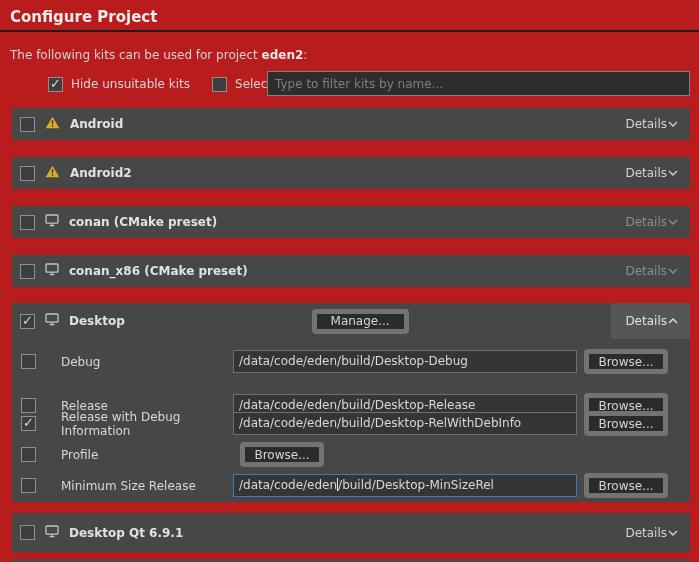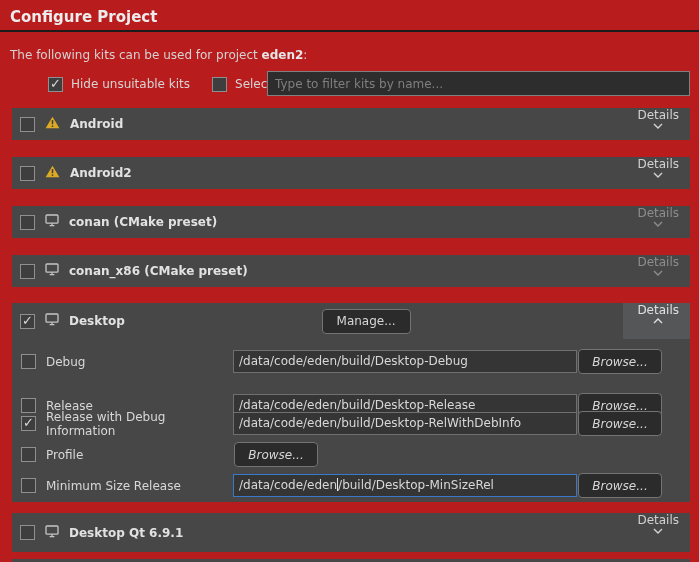--- a/index.html
+++ b/index.html
@@ -23,43 +23,43 @@
     padding:0 7px;font-family:inherit;outline:none;
   }
   .filter::placeholder{color:#7f7f7f;}
   .kitrow{
     position:absolute;left:12px;width:678px;height:32px;background:#474747;
     display:flex;align-items:center;gap:10px;padding-left:8px;box-sizing:border-box;
   }
   .kitname{font-weight:bold;color:#e2e2e2;}
   .details{
     margin-left:auto;height:100%;display:flex;align-items:center;gap:0;
-    color:#d2d2d2;padding:0 11px 0 14px;cursor:default;flex-direction:column;
+    color:#d2d2d2;padding:0 11px 0 14px;cursor:default;
   }
   .details.disabled{color:#8d8d8d;}
   .details.active{background:#545658;color:#e0e0e0;}
   .chev{flex:none;}
   .kitblock{position:absolute;left:12px;width:678px;background:#474747;}
   .kitheader{position:absolute;left:0;top:0;right:0;height:36px;display:flex;align-items:center;gap:10px;padding-left:8px;box-sizing:border-box;}
   .btn{
-    background:#2b2b2b;border:1px solid #737373;border-radius:4px;color:#d6d6d6;
+    background:#2b2b2b;border:5px solid #737373;border-radius:4px;color:#d6d6d6;
     font-size:12px;font-family:inherit;height:25px;padding:0 14px;cursor:default;
   }
   .manage{margin-left:auto;margin-right:16px;}
   .cfgrow{position:absolute;left:0;right:0;height:25px;display:flex;align-items:center;padding-left:9px;box-sizing:border-box;}
-  .cfgleft{width:212px;display:flex;align-items:center;gap:10px;flex:none;}
+  .cfgleft{width:212px;display:flex;align-items:center;gap:25px;flex:none;}
   .cfglabel{color:#d8d8d8;}
   .pathbox{
     flex:none;width:344px;height:23px;box-sizing:border-box;border:1px solid #6f6f6f;
     background:#353535;color:#d8d8d8;font-size:12px;line-height:21px;padding:0 5px;
     white-space:nowrap;overflow:hidden;
   }
   .pathbox.focused{border-color:#3a78c9;}
   .caret{display:inline-block;width:1px;height:13px;background:#e8e8e8;vertical-align:-2px;}
-  .browse{margin-left:1px;width:84px;padding:0;flex:none;font-style:italic;}
+  .browse{margin-left:7px;width:84px;padding:0;flex:none;}
   .sliver{position:absolute;left:12px;top:559px;width:678px;height:3px;background:#474747;}
 </style>
 </head>
 <body>
 
 <div class="page">
 
   <div class="title">Configure Project</div>
   <div class="divider"></div>
 

